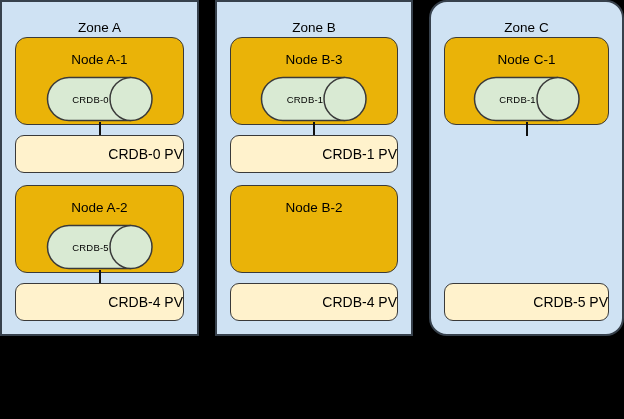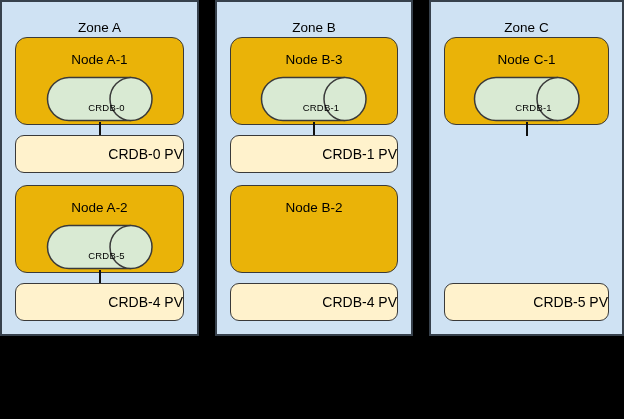--- a/index.html
+++ b/index.html
@@ -6,21 +6,21 @@
   .canvas{
     position:relative;width:624px;height:419px;background:#000000;
     font-family:"Liberation Sans",sans-serif;color:#000;overflow:hidden;
   }
   .zone{
     position:absolute;top:0;height:336px;background:#cfe2f3;
     border:2px solid #37414c;box-sizing:border-box;
   }
   .zone-a{left:0;width:199px;}
   .zone-b{left:215px;width:198px;}
-  .zone-c{left:429px;width:195px;}
+  .zone-c{left:429px;width:195px;border-radius:18px;}
   .zone-title{
     position:absolute;top:18px;left:0;right:0;text-align:center;
     font-size:13.5px;line-height:15px;
   }
   .node{
     position:absolute;left:13px;right:13px;height:88px;
     background:#eab308;border:1.5px solid #3a3a3a;border-radius:12px;
     box-sizing:border-box;
   }
   .node.row1{top:35px;}
@@ -28,23 +28,23 @@
   .node-label{
     position:absolute;top:14px;left:0;right:0;text-align:center;
     font-size:13.5px;line-height:15px;
   }
   .cyl{
     position:absolute;top:38px;left:50%;transform:translateX(-50%);
     width:108px;height:46px;
   }
   .cyl svg{display:block;}
   .cyl-label{
-    position:absolute;top:0;left:20px;width:82px;height:46px;
+    position:absolute;top:0;left:4px;width:82px;height:46px;
     display:flex;align-items:center;justify-content:center;
-    font-size:9.5px;letter-spacing:.2px;margin-top:8px;
+    font-size:9.5px;letter-spacing:.2px;
   }
   .connector{
     position:absolute;left:50%;width:2px;margin-left:-1px;background:#101010;
   }
   .connector.c1{top:120px;height:14px;}
   .connector.c2{top:268px;height:14px;}
   .pv{
     position:absolute;left:13px;right:13px;height:38px;
     background:#fff2cc;border:1.5px solid #3a3a3a;border-radius:9px;
     box-sizing:border-box;

